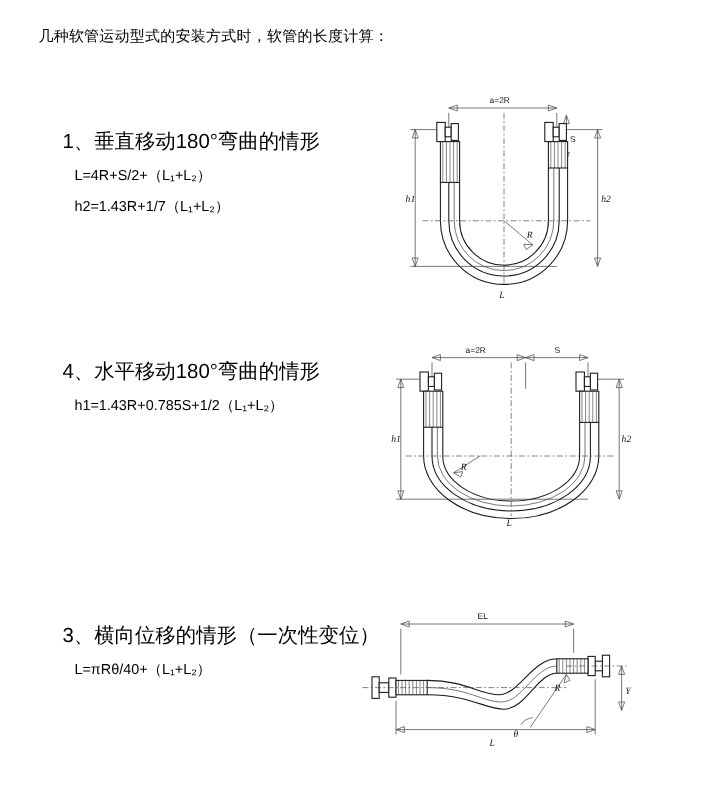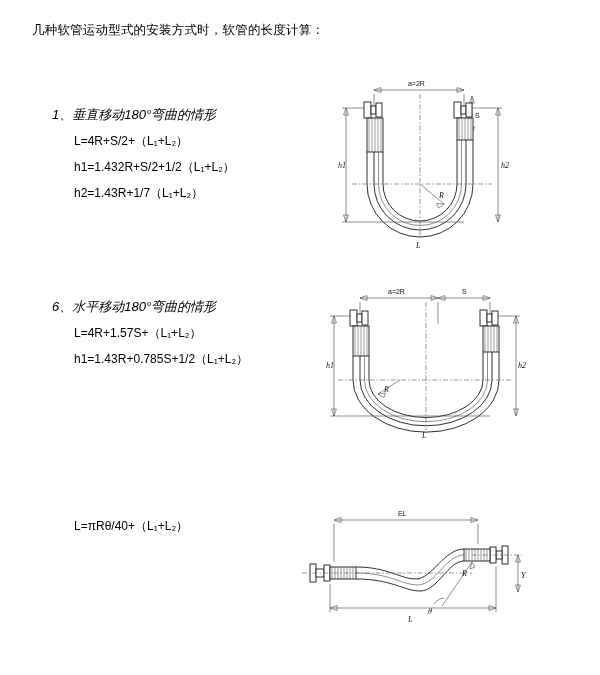--- a/index.html
+++ b/index.html
@@ -38,28 +38,27 @@
   .sec2 { top: 298px; }
   .sec3 { top: 518px; }
 
   .text-block {
     position: absolute;
     left: 52px;
     top: 0;
     width: 270px;
   }
   .sec-title {
-    font-size: 13px;
+    font-size: 17px;
     margin-bottom: 9px;
     white-space: nowrap;
-    font-style: italic;
   }
   .formula {
     font-size: 12px;
-    margin-left: 22px;
+    margin-left: 10px;
     margin-bottom: 9px;
     white-space: nowrap;
   }
   .fig {
     position: absolute;
     top: 0;
   }
   .fig1 { left: 312px; top: -34px; }
   .fig2 { left: 312px; top: -18px; }
   .fig3 { left: 296px; top: -18px; }
@@ -77,21 +76,20 @@
 <body>
 
 <div class="page">
 
   <div class="heading">几种软管运动型式的安装方式时，软管的长度计算：</div>
 
   <div class="section sec1">
     <div class="text-block">
       <div class="sec-title">1、垂直移动180°弯曲的情形</div>
       <div class="formula">L=4R+S/2+（L₁+L₂）</div>
-      <div class="formula">h1=1.432R+S/2+1/2（L₁+L₂）</div>
       <div class="formula">h2=1.43R+1/7（L₁+L₂）</div>
     </div>
 
     <div class="fig fig1">
       <svg width="220" height="200" viewBox="0 0 220 200">
 
         <line class="ln-thin" x1="62" y1="18" x2="152" y2="18"></line>
         <path class="ln-thin" d="M62 18 l7 -2.5 v5 z" fill="#444"></path>
         <path class="ln-thin" d="M152 18 l-7 -2.5 v5 z" fill="#444"></path>
         <text class="lbl" x="96" y="14">a=2R</text>
@@ -150,22 +148,21 @@
         <line class="ln-thin" x1="160" y1="36" x2="190" y2="36"></line>
         <text class="lbl-i" x="189" y="96">h2</text>
 
         <text class="lbl-i" x="104" y="176">L</text>
       </svg>
     </div>
   </div>
 
   <div class="section sec2">
     <div class="text-block">
-      <div class="sec-title">6、水平移动180°弯曲的情形</div>
-      <div class="formula">L=4R+1.57S+（L₁+L₂）</div>
+      <div class="sec-title">4、水平移动180°弯曲的情形</div>
       <div class="formula">h1=1.43R+0.785S+1/2（L₁+L₂）</div>
     </div>
 
     <div class="fig fig2">
       <svg width="220" height="180" viewBox="0 0 220 180">
 
         <line class="ln-thin" x1="48" y1="18" x2="126" y2="18"></line>
         <path class="ln-thin" d="M48 18 l7 -2.5 v5 z" fill="#444"></path>
         <path class="ln-thin" d="M126 18 l-7 -2.5 v5 z" fill="#444"></path>
         <text class="lbl" x="76" y="14">a=2R</text>
@@ -224,20 +221,21 @@
         <line class="ln-thin" x1="186" y1="36" x2="208" y2="36"></line>
         <text class="lbl-i" x="206" y="88">h2</text>
 
         <text class="lbl-i" x="110" y="158">L</text>
       </svg>
     </div>
   </div>
 
   <div class="section sec3">
     <div class="text-block">
+      <div class="sec-title">3、横向位移的情形（一次性变位）</div>
       <div class="formula">L=πRθ/40+（L₁+L₂）</div>
     </div>
 
     <div class="fig fig3">
       <svg width="240" height="140" viewBox="0 0 240 140">
 
         <line class="ln-thin" x1="38" y1="20" x2="182" y2="20"></line>
         <path class="ln-thin" d="M38 20 l7 -2.5 v5 z" fill="#444"></path>
         <path class="ln-thin" d="M182 20 l-7 -2.5 v5 z" fill="#444"></path>
         <text class="lbl" x="102" y="16">EL</text>

